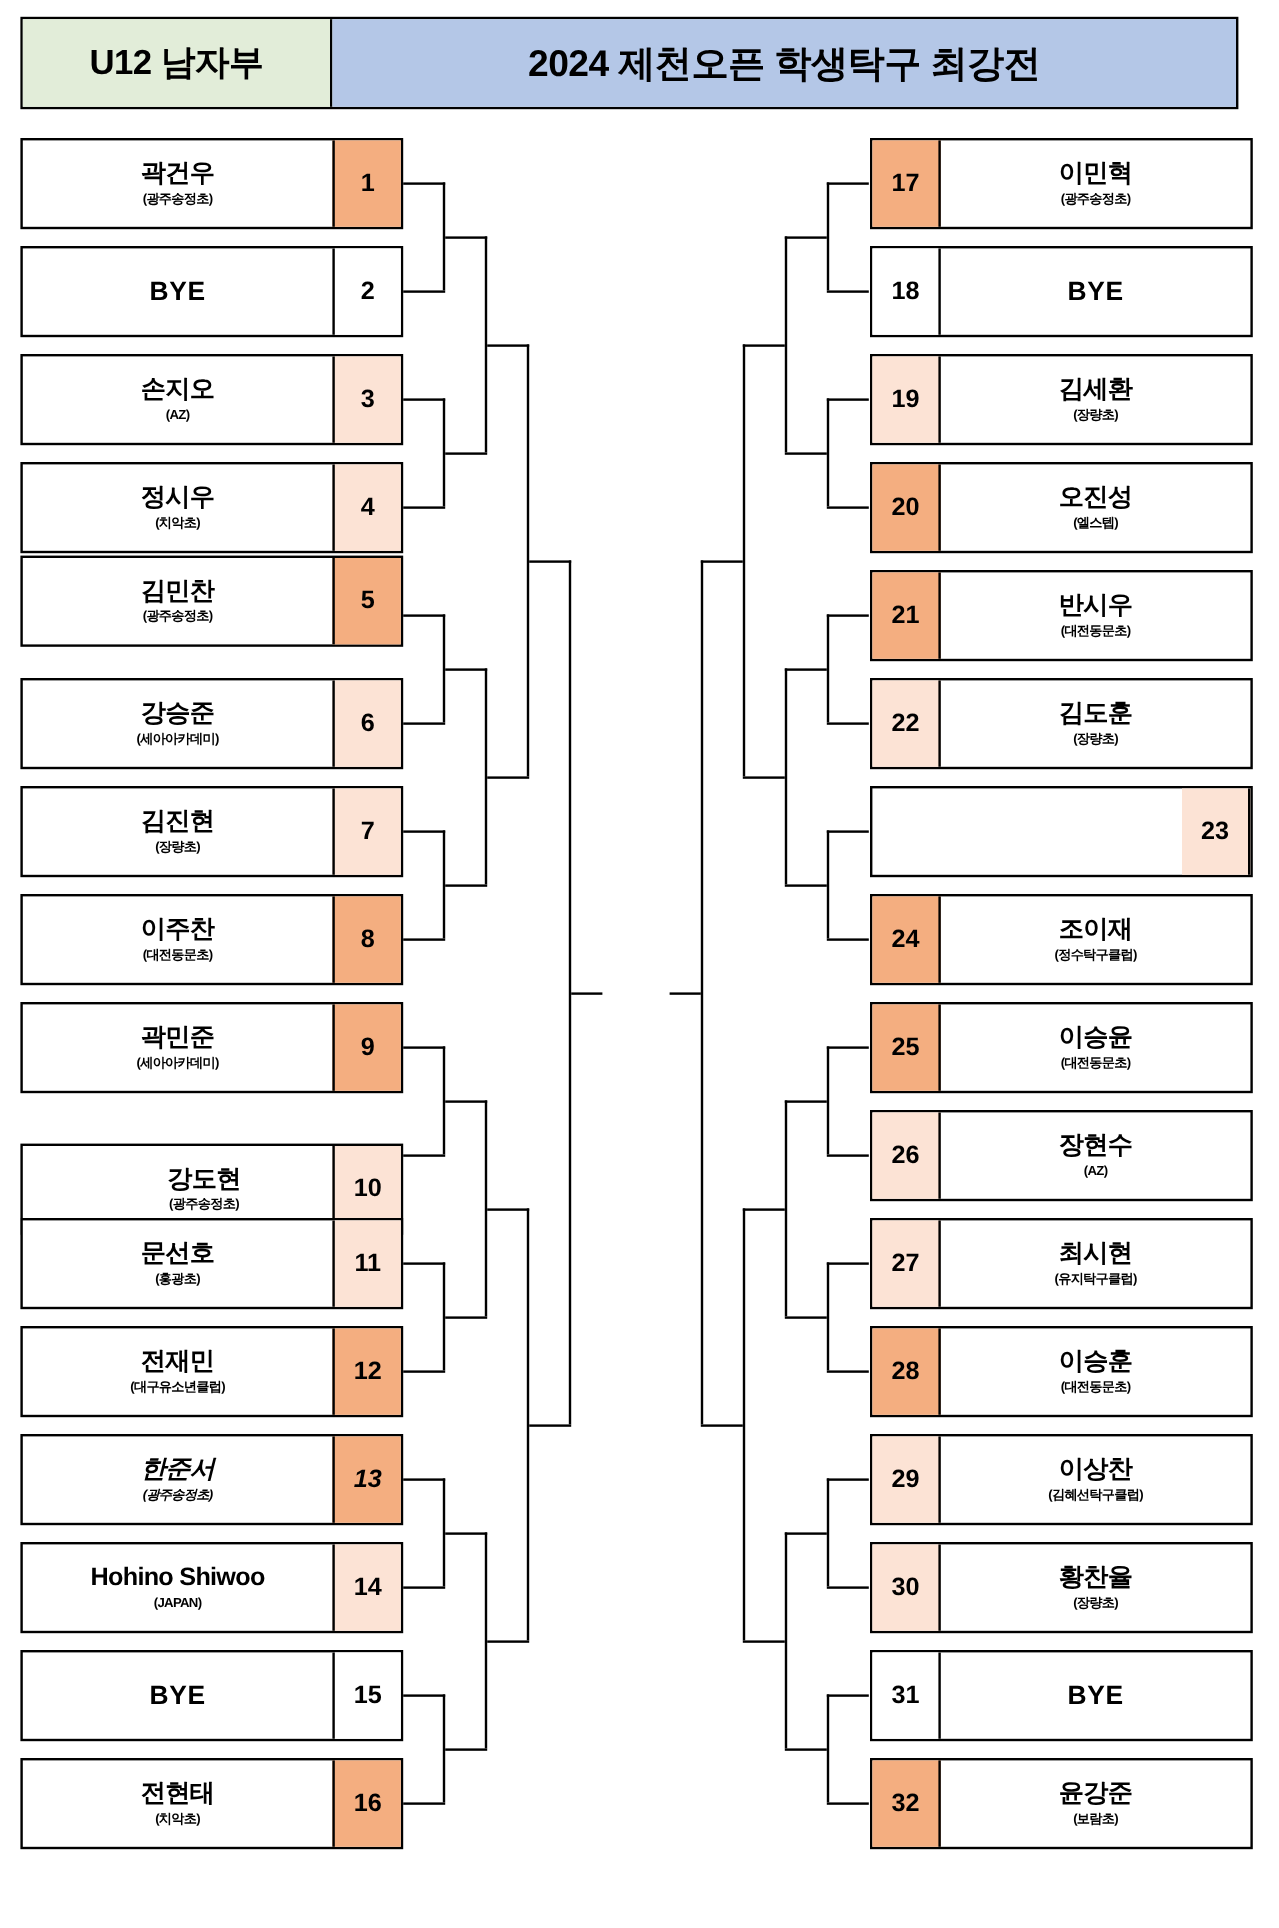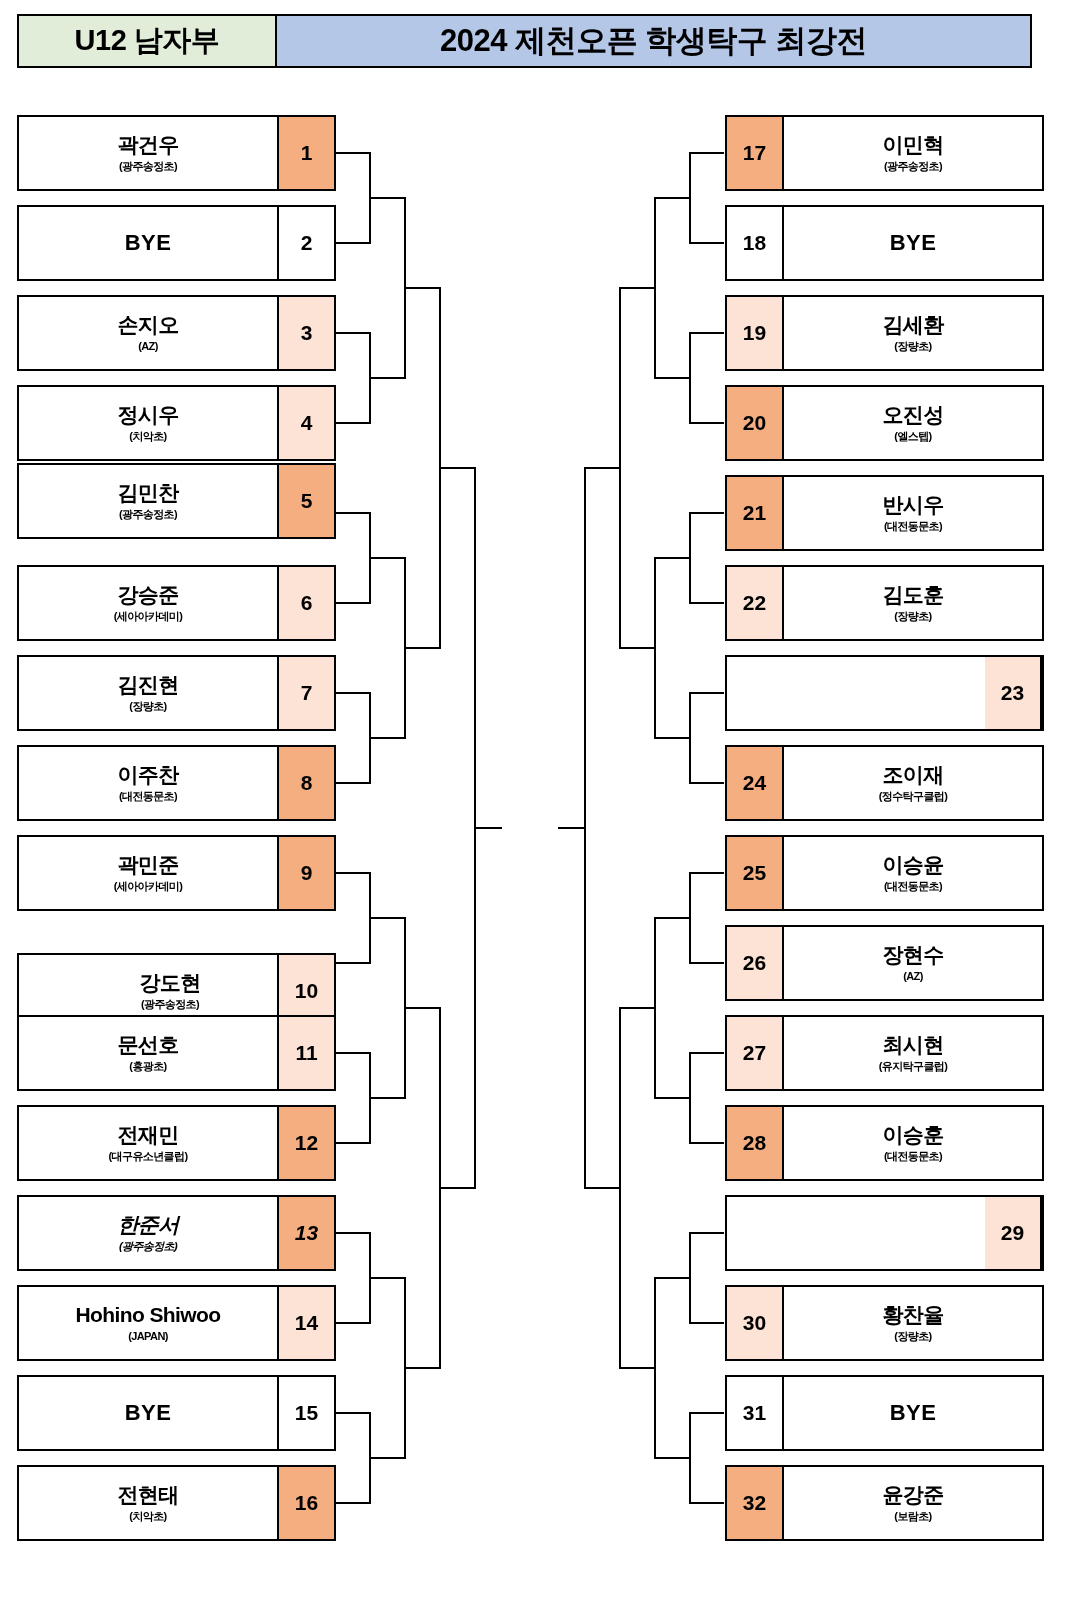--- a/index.html
+++ b/index.html
@@ -5,21 +5,21 @@
   * { box-sizing: border-box; margin: 0; padding: 0; }
   html, body {
     width: 1066px; height: 1607px;
     background: #ffffff;
     font-family: "Liberation Sans", "DejaVu Sans", sans-serif;
     overflow: hidden;
   }
   #page { position: relative; width: 1066px; height: 1607px; }
 
   
-  .header { position: absolute; left: 17px; top: 14px; width: 1015px; height: 54px;
+  .header { position: absolute; left: 17px; top: 14px; width: 1015px; height: 77px;
             display: flex; border: 2px solid #000; }
   .hdr-cat { width: 258px; height: 100%; background: #E2EDD9;
              display: flex; align-items: center; justify-content: center;
              border-right: 2px solid #000; }
   .hdr-cat span { font-size: 29px; font-weight: bold; color: #000; letter-spacing: -0.5px; }
   .hdr-title { flex: 1; height: 100%; background: #B4C7E7;
                display: flex; align-items: center; justify-content: center; }
   .hdr-title span { font-size: 31px; font-weight: bold; color: #000; letter-spacing: -0.5px; }
 
   
@@ -248,20 +248,24 @@
         <div class="seed light">27</div>
       </div>
       <div class="slot right" style="top: 1105px;">
         <div class="slot-name">
           <div class="nm">이승훈</div>
           <div class="club">(대전동문초)</div>
         </div>
         <div class="seed dark">28</div>
       </div>
       <div class="slot right" style="top: 1195px;">
+        <div class="slot-name">
+          <div class="nm">이상찬</div>
+          <div class="club">(김혜선탁구클럽)</div>
+        </div>
         <div class="seed light">29</div>
       </div>
       <div class="slot right" style="top: 1285px;">
         <div class="slot-name">
           <div class="nm">황찬율</div>
           <div class="club">(장량초)</div>
         </div>
         <div class="seed light">30</div>
       </div>
       <div class="slot right" style="top: 1375px;">

